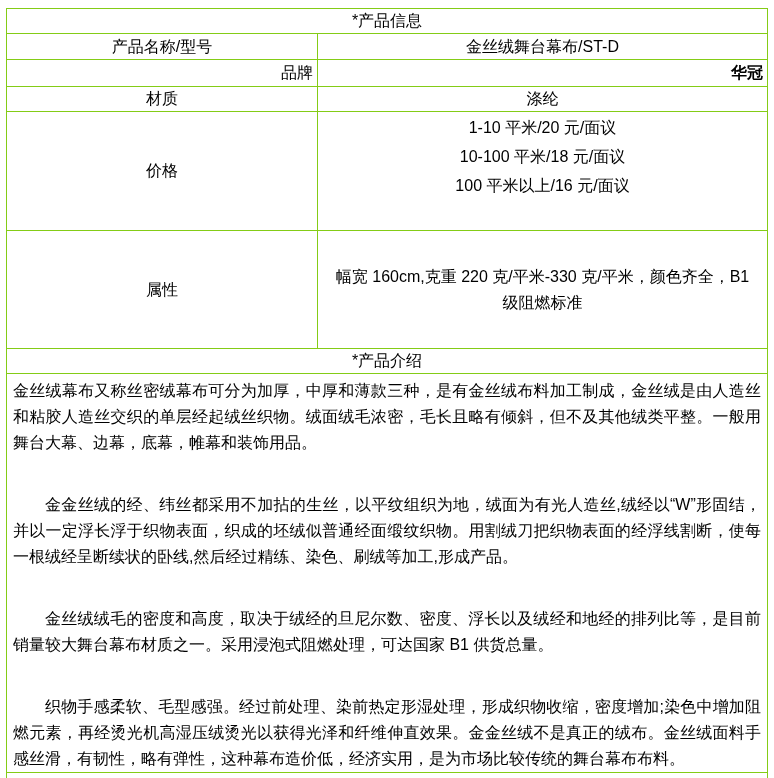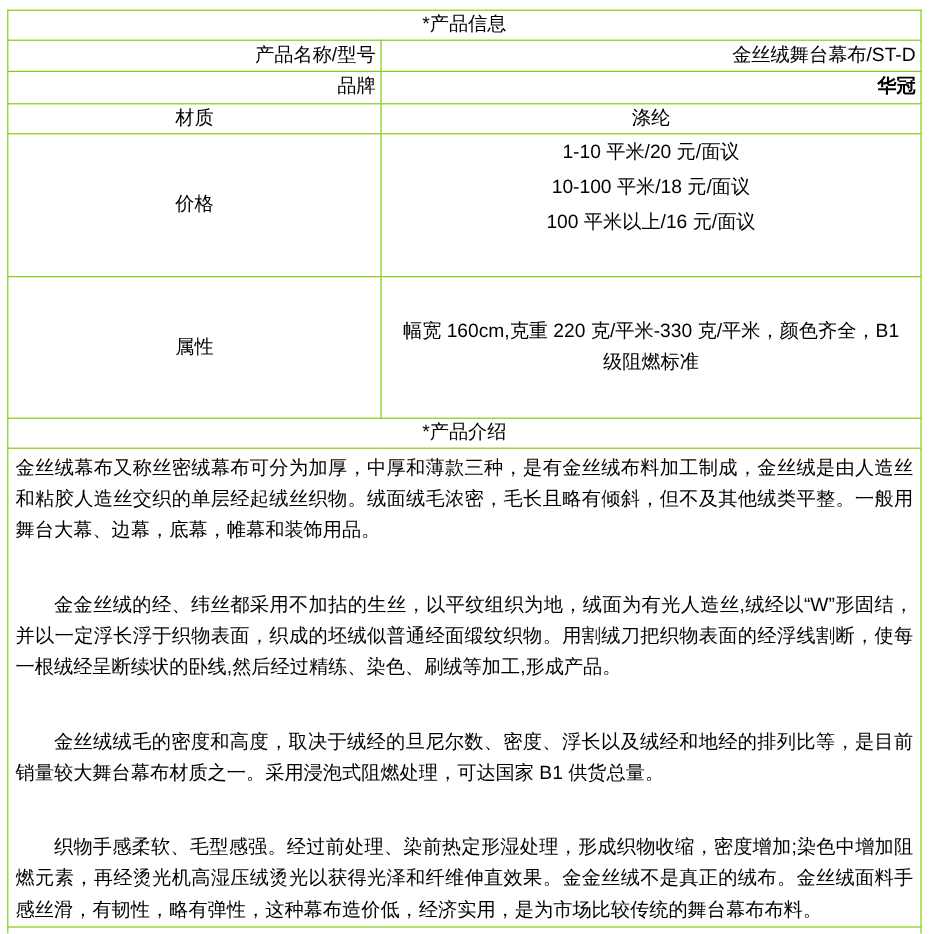--- a/index.html
+++ b/index.html
@@ -22,21 +22,21 @@
     text-align: center;
     vertical-align: middle;
     padding: 1px 4px;
     line-height: 22px;
     overflow: hidden;
   }
   .col-label { width: 311px; }
   .section-cell { height: 21px; }
   .section-cell-2 { height: 23px; }
   .row-h24 td { height: 24px; }
-  .row-h26 td { height: 26px; text-align: right; }
+  .row-h26 td { height: 26px; }
   .row-h27 td { height: 27px; text-align: right; }
   .row-h23 td { height: 23px; }
   .price-row td { height: 100px; }
   .price-cell { line-height: 29px; padding-bottom: 30px; }
   .attr-row td { height: 118px; }
   .attr-cell { line-height: 26px; padding: 2px 14px; }
   .bold-value { font-weight: bold; }
   .intro-cell {
     height: 312px;
     text-align: justify;

